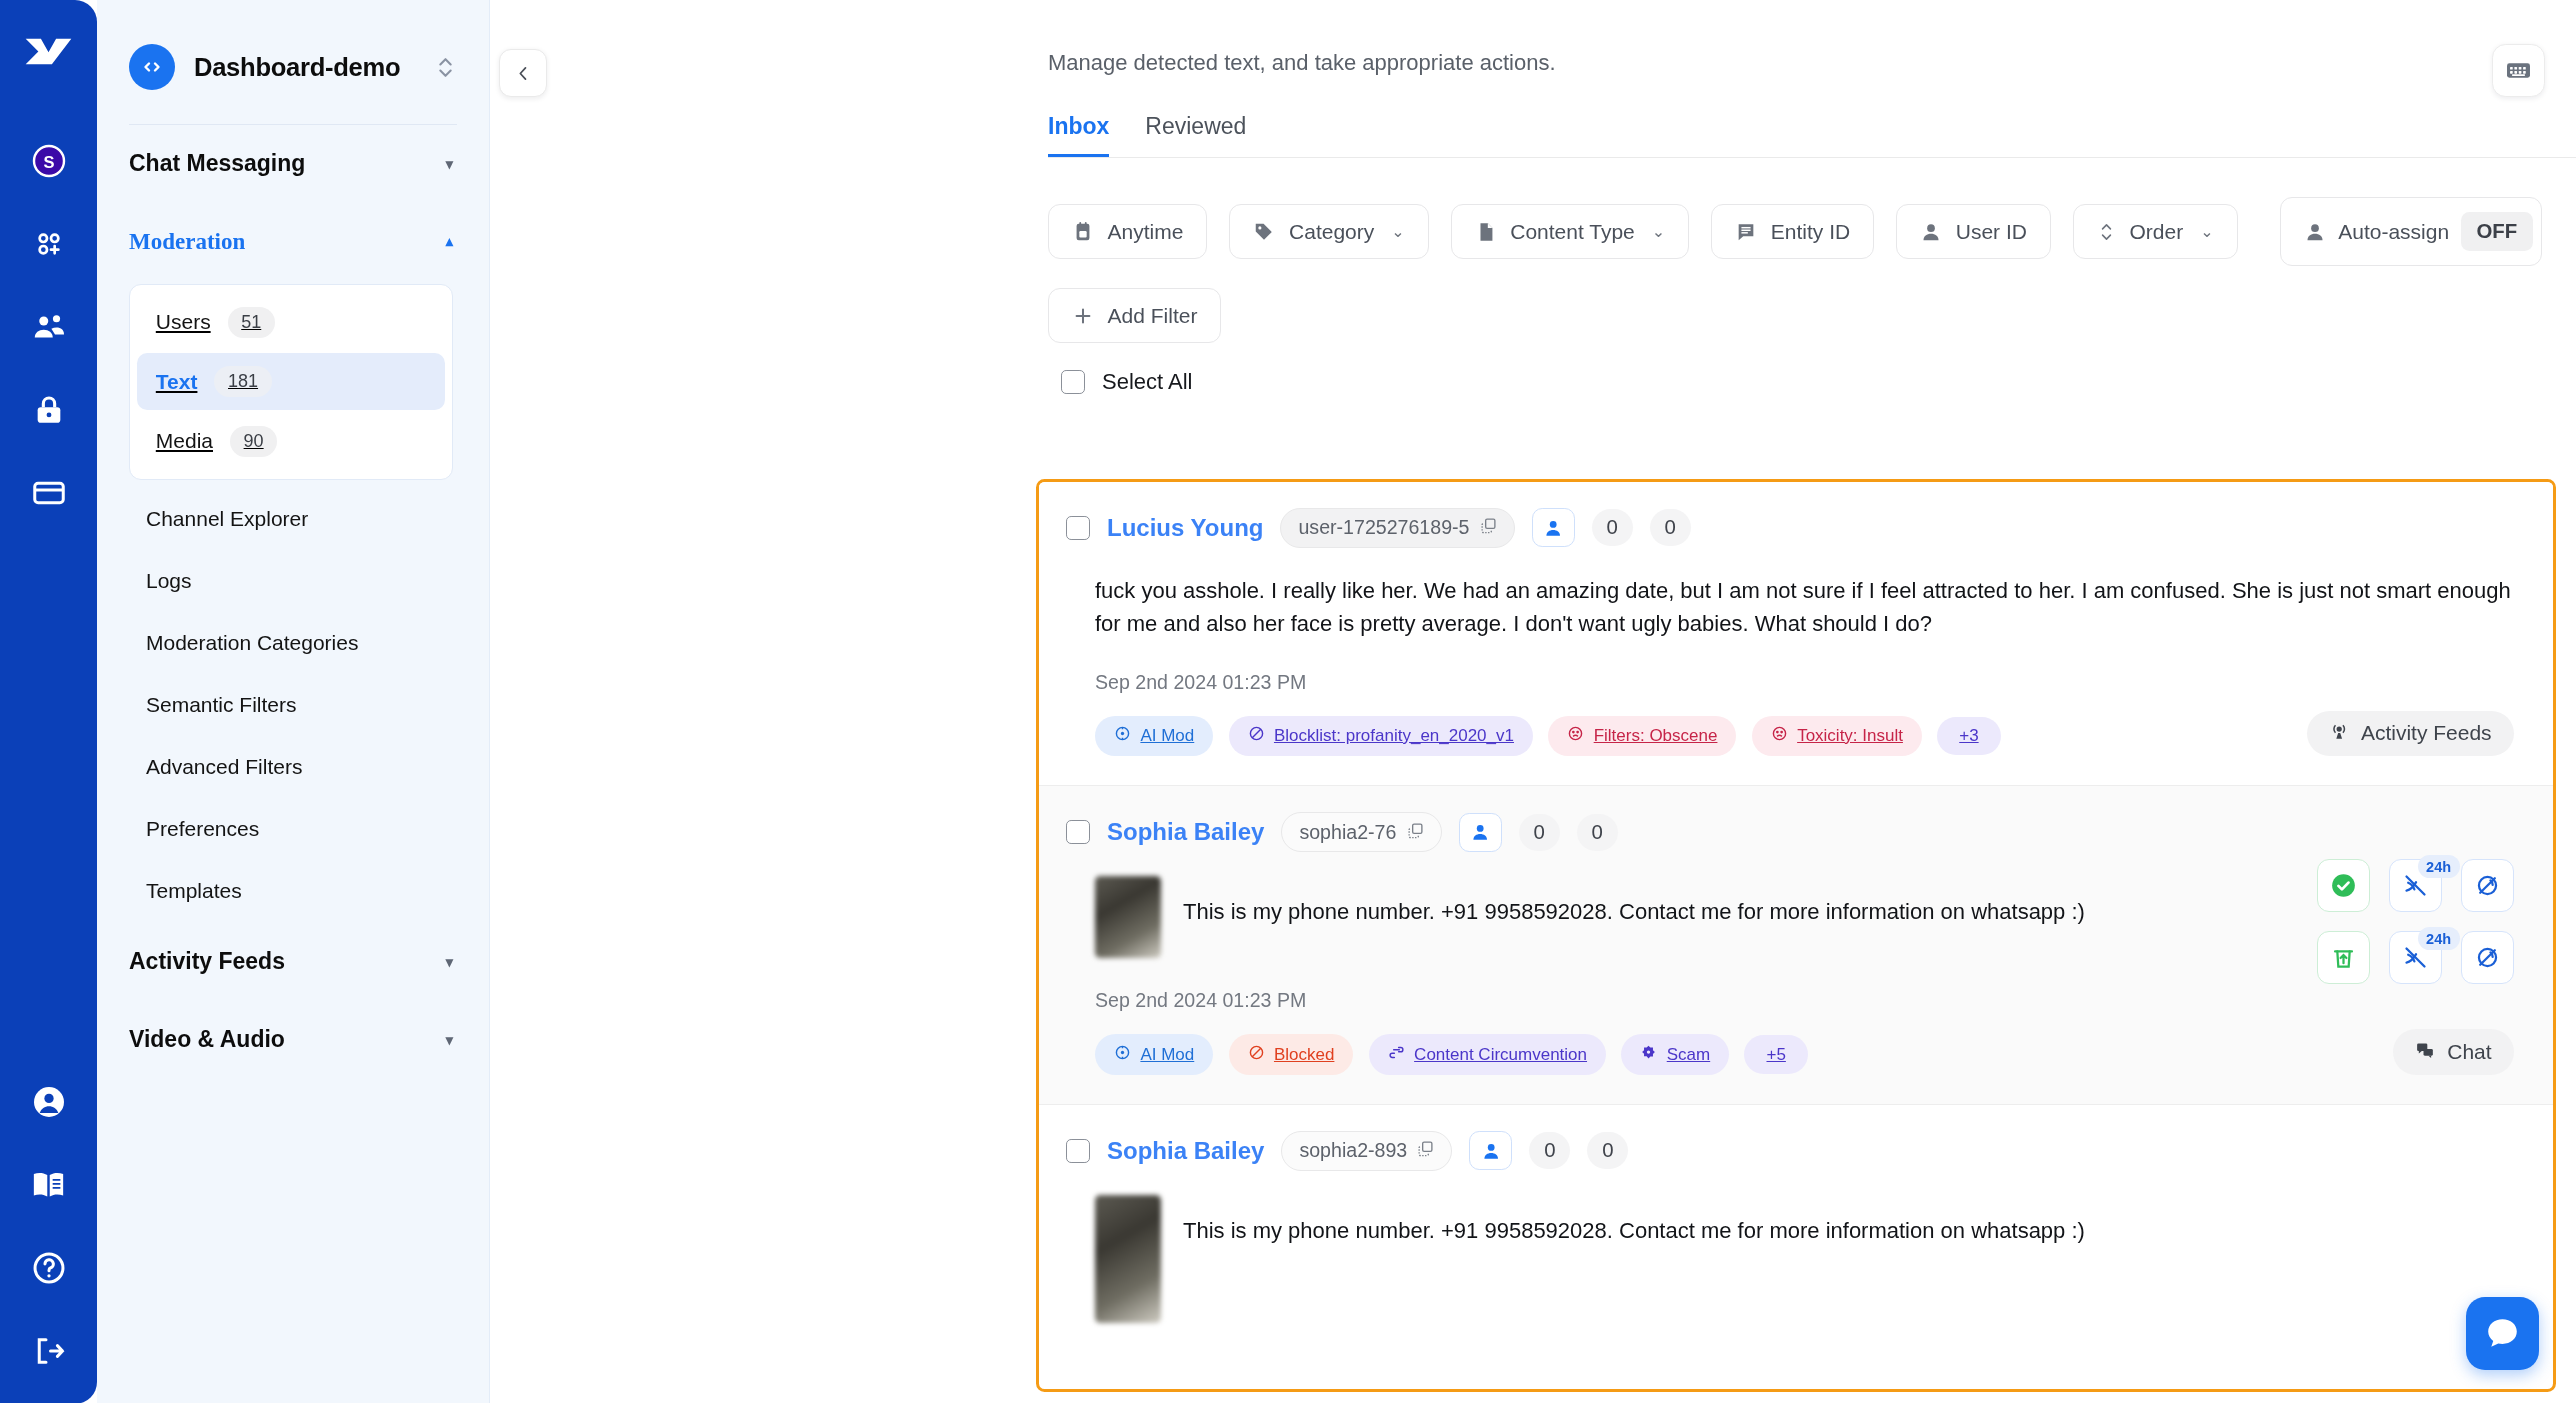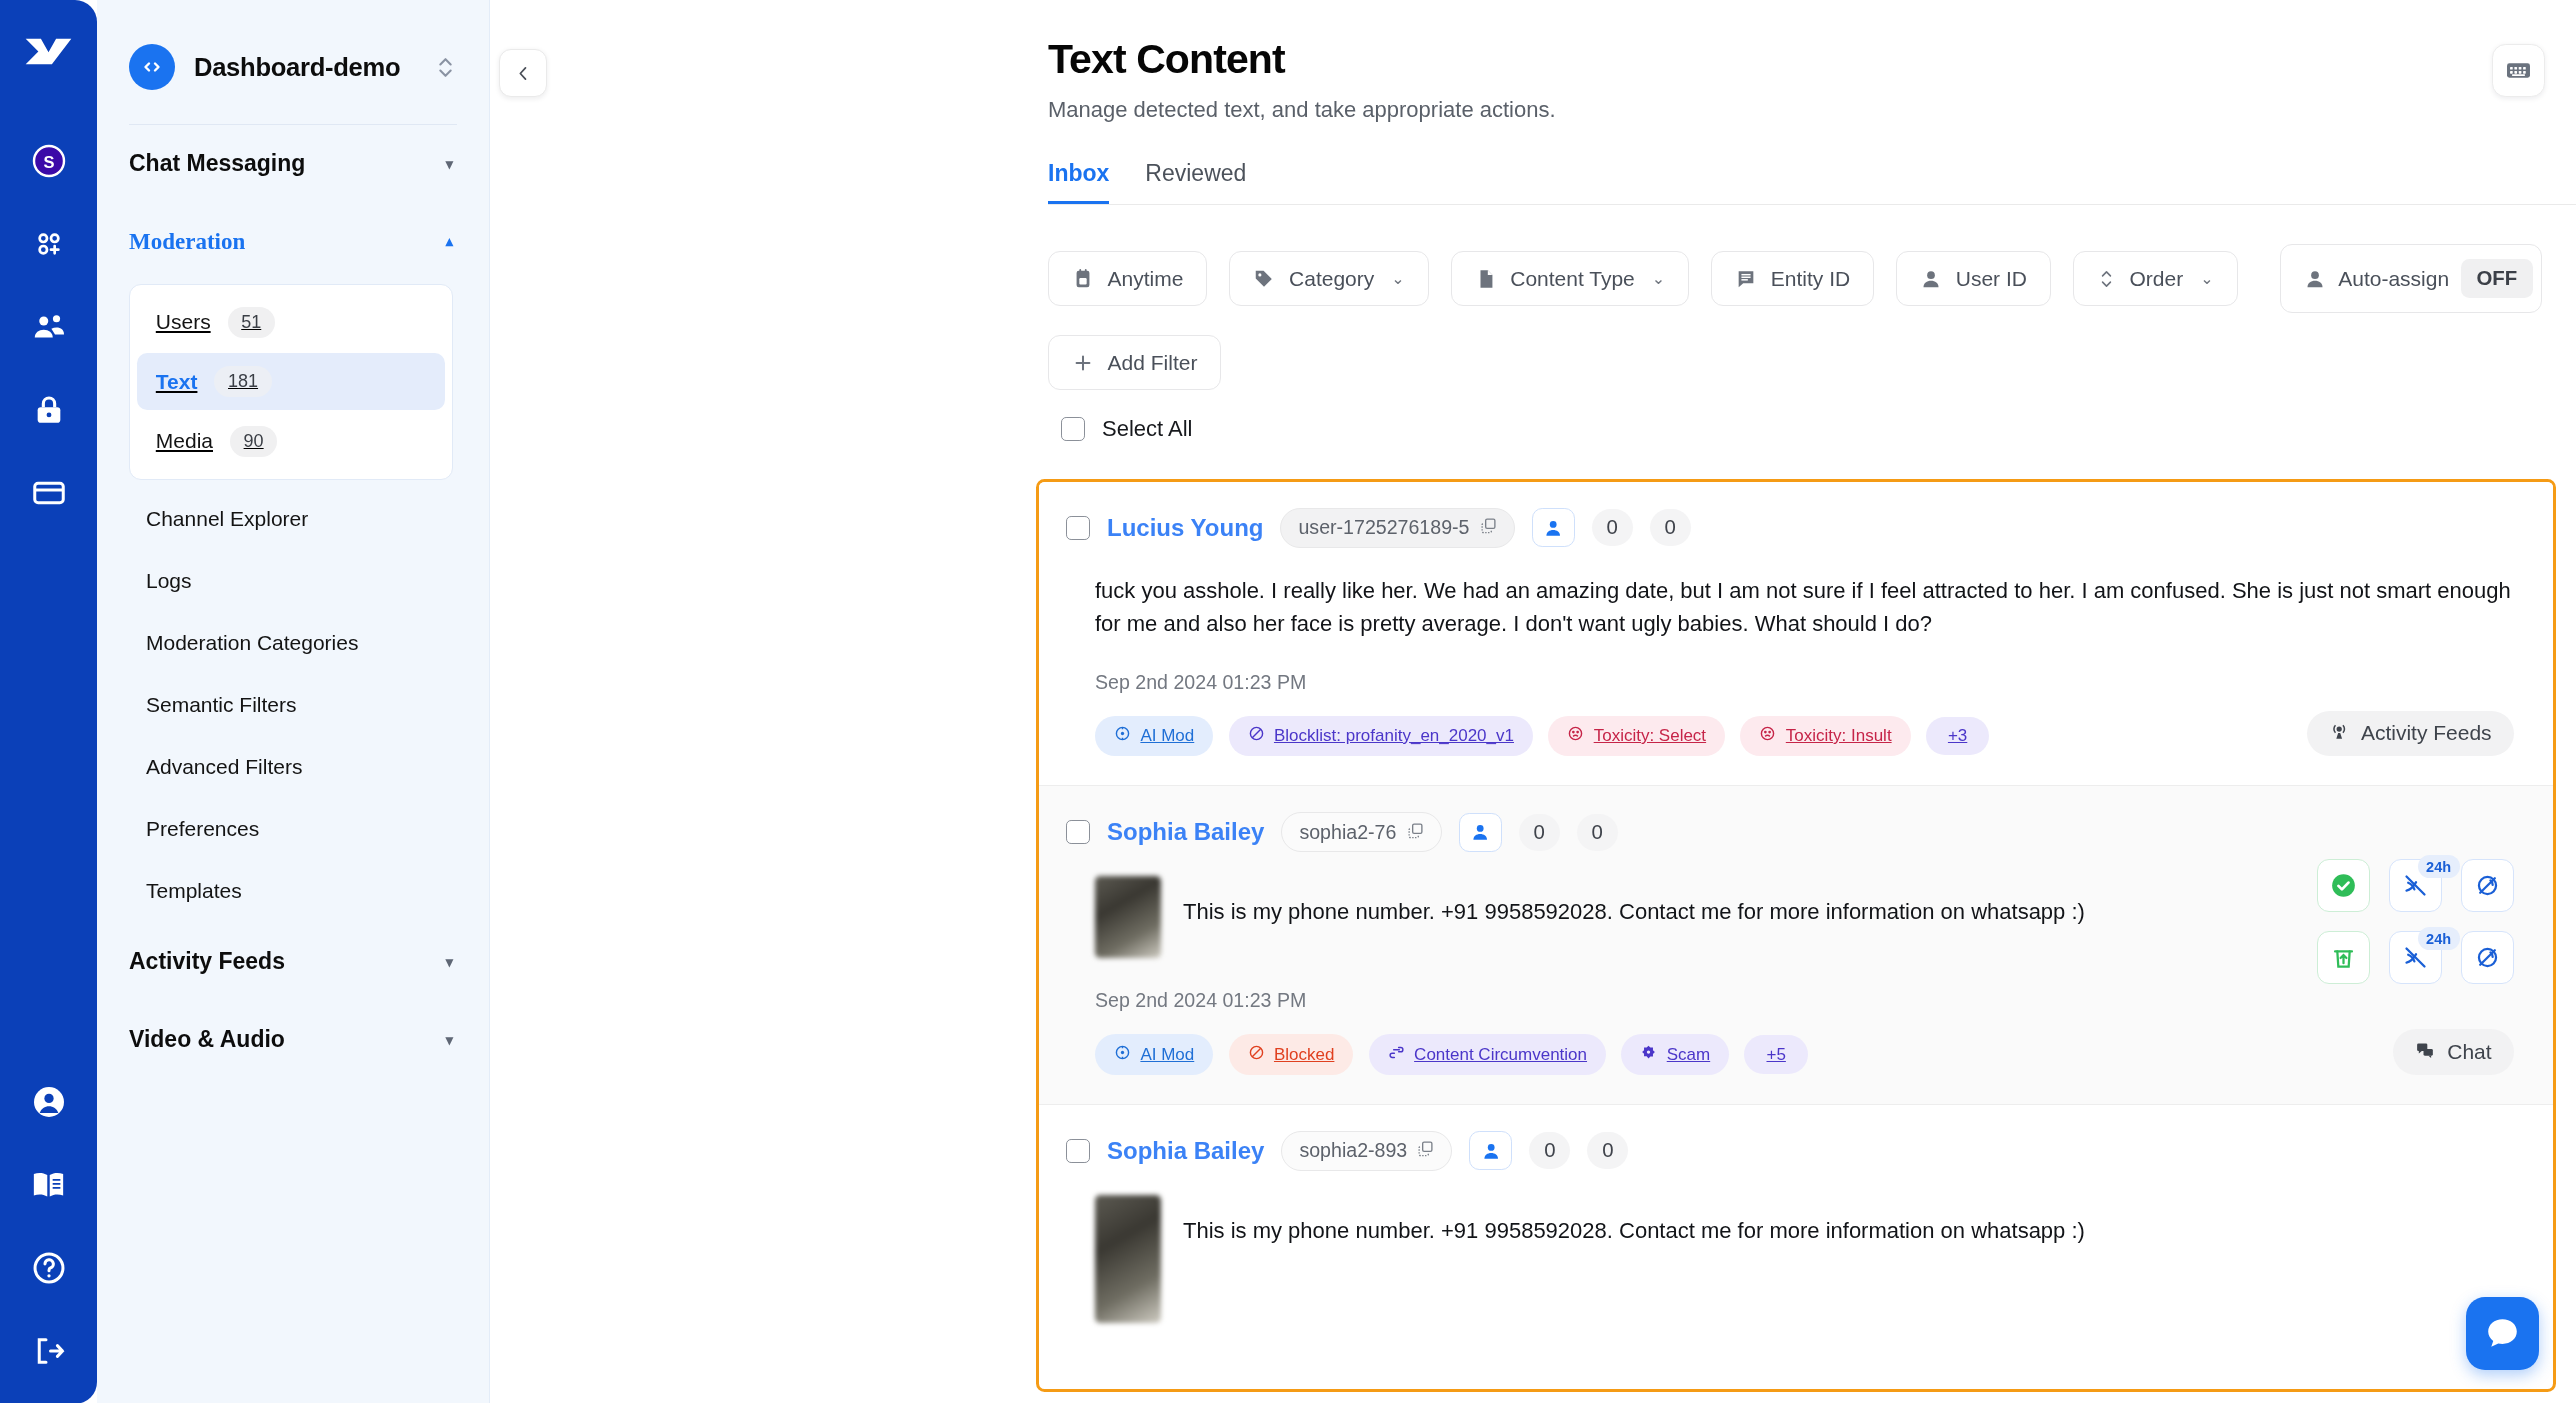--- a/index.html
+++ b/index.html
@@ -345,21 +345,20 @@
             <rect x="5" y="12.4" width="2.2" height="2.2" rx=".5"></rect>
             <rect x="8.6" y="12.4" width="2.2" height="2.2" rx=".5"></rect>
             <rect x="12.2" y="12.4" width="2.2" height="2.2" rx=".5"></rect>
             <rect x="15.8" y="12.4" width="2.2" height="2.2" rx=".5"></rect>
             <rect x="6.6" y="15.2" width="10.8" height="1.3" rx=".5"></rect>
           </g>
         </svg>
     </div>
 
     <div class="page-head">
-      <div class="page-title">Text Content</div>
       <div class="page-sub">Manage detected text, and take appropriate actions.</div>
     </div>
 
     <div class="tabs">
       <div class="tab active">Inbox</div>
       <div class="tab">Reviewed</div>
     </div>
     <div class="tab-rule"></div>
 
     <div class="filters">
@@ -495,21 +494,21 @@
                 </svg></span>
             <span>Blocklist: profanity_en_2020_v1</span>
           </div>
           <div class="tag pink">
             <span><svg width="17" height="17" viewBox="0 0 24 24" fill="none" stroke="#c62448" stroke-width="2">
                   <circle cx="12" cy="12" r="8.6"></circle>
                   <circle cx="9" cy="10" r=".9" fill="#c62448"></circle>
                   <circle cx="15" cy="10" r=".9" fill="#c62448"></circle>
                   <path d="M8.6 16c1.9-1.6 4.9-1.6 6.8 0"></path>
                 </svg></span>
-            <span>Toxicity: Select</span>
+            <span>Filters: Obscene</span>
           </div>
           <div class="tag pink">
             <span><svg width="17" height="17" viewBox="0 0 24 24" fill="none" stroke="#c62448" stroke-width="2">
                   <circle cx="12" cy="12" r="8.6"></circle>
                   <circle cx="9" cy="10" r=".9" fill="#c62448"></circle>
                   <circle cx="15" cy="10" r=".9" fill="#c62448"></circle>
                   <path d="M8.6 16c1.9-1.6 4.9-1.6 6.8 0"></path>
                 </svg></span>
             <span>Toxicity: Insult</span>
           </div>

